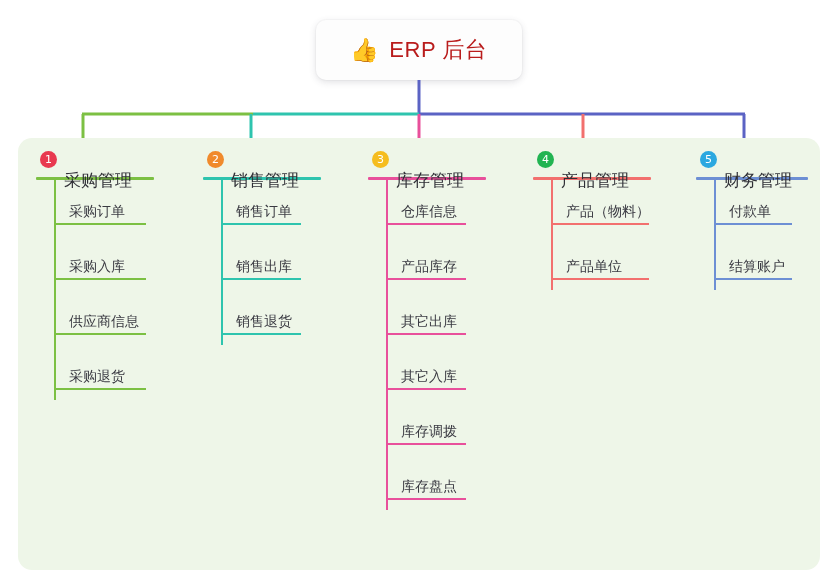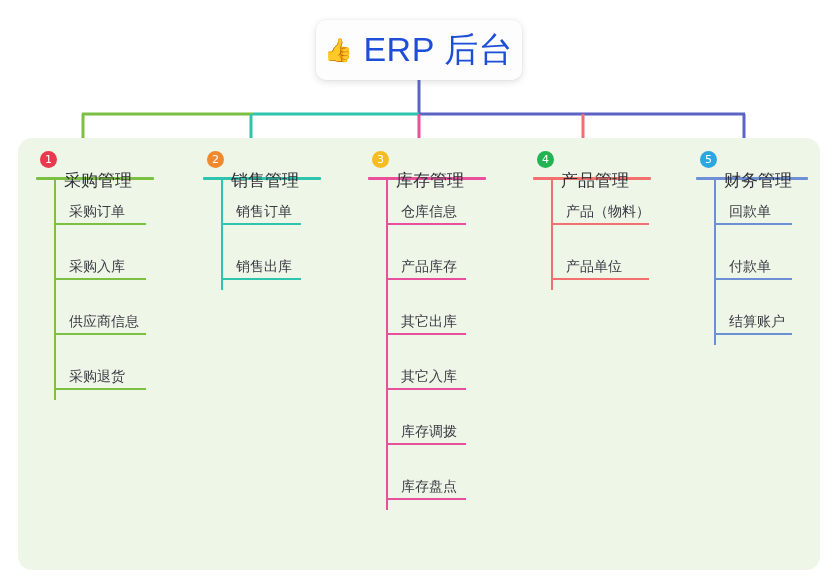--- a/index.html
+++ b/index.html
@@ -15,21 +15,21 @@
   .root-card{
     position:absolute;left:316px;top:20px;width:206px;height:60px;
     background:#fdfdfd;
     border-radius:10px;
     box-shadow:0 2px 7px rgba(60,60,80,.16), 0 0 0 1px rgba(0,0,0,.02);
     display:flex;align-items:center;justify-content:center;
     gap:10px;
   }
   .root-emoji{font-size:23px;line-height:1;}
   .root-title{
-    font-size:34px;color:#1d4ed8;letter-spacing:.5px;white-space:nowrap;
+    font-size:22px;color:#b91c1c;letter-spacing:.5px;white-space:nowrap;
   }
 
   
   #connectors{position:absolute;left:0;top:0;width:839px;height:588px;}
 
   
   .panel{
     position:absolute;left:18px;top:138px;width:802px;height:432px;
     background:#eef6e8;border-radius:14px;
   }
@@ -114,20 +114,24 @@
         <div class="leaves">
           <div class="spine" style="background: rgb(46, 196, 174);"></div>
           <div class="leaf">
             <span class="leaf-label">销售订单</span>
             <div class="leaf-rule" style="background: rgb(46, 196, 174); width: 80px;"></div>
           </div>
           <div class="leaf">
             <span class="leaf-label">销售出库</span>
             <div class="leaf-rule" style="background: rgb(46, 196, 174); width: 80px;"></div>
           </div>
+          <div class="leaf">
+            <span class="leaf-label">销售退货</span>
+            <div class="leaf-rule" style="background: rgb(46, 196, 174); width: 80px;"></div>
+          </div>
         </div>
       </div>
       <div class="col" style="left: 368px;">
         <div class="col-head">
           <span class="badge" style="background: rgb(245, 189, 31);">3</span>
           <span class="col-title">库存管理</span>
         </div>
         <div class="head-rule" style="background: rgb(232, 80, 155); width: 118px;"></div>
         <div class="leaves">
           <div class="spine" style="background: rgb(232, 80, 155);"></div>
@@ -177,24 +181,20 @@
       </div>
       <div class="col" style="left: 696px;">
         <div class="col-head">
           <span class="badge" style="background: rgb(43, 168, 224);">5</span>
           <span class="col-title">财务管理</span>
         </div>
         <div class="head-rule" style="background: rgb(109, 143, 212); width: 112px;"></div>
         <div class="leaves">
           <div class="spine" style="background: rgb(109, 143, 212);"></div>
           <div class="leaf">
-            <span class="leaf-label">回款单</span>
-            <div class="leaf-rule" style="background: rgb(109, 143, 212); width: 78px;"></div>
-          </div>
-          <div class="leaf">
             <span class="leaf-label">付款单</span>
             <div class="leaf-rule" style="background: rgb(109, 143, 212); width: 78px;"></div>
           </div>
           <div class="leaf">
             <span class="leaf-label">结算账户</span>
             <div class="leaf-rule" style="background: rgb(109, 143, 212); width: 78px;"></div>
           </div>
         </div>
       </div>
     </div>

